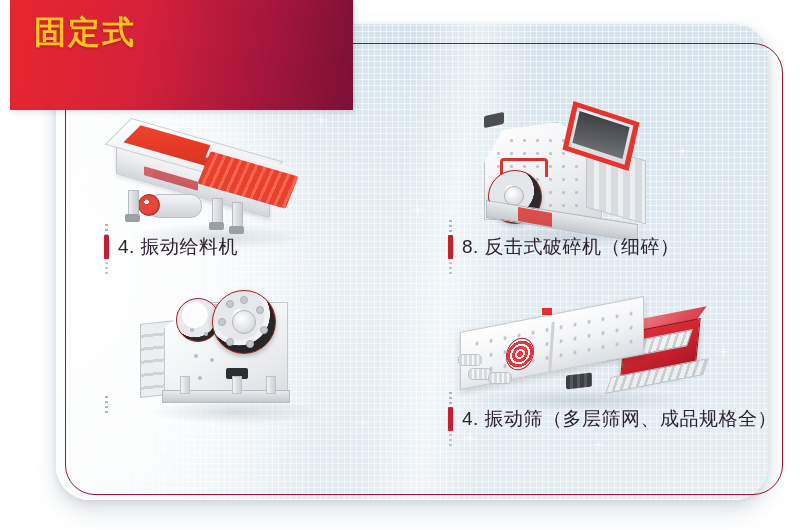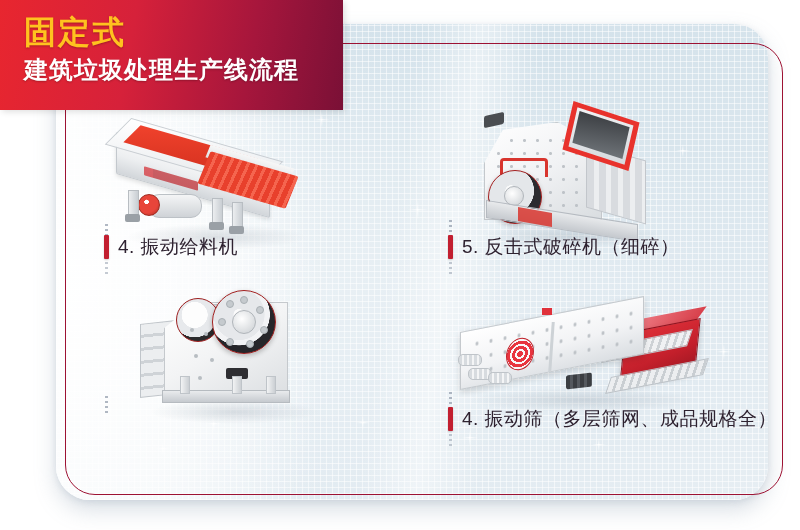--- a/index.html
+++ b/index.html
@@ -61,21 +61,21 @@
     position:absolute;left:65px;top:43px;width:718px;height:452px;
     border:1.6px solid #9d1233;
     border-radius:30px;
     box-sizing:border-box;
     background:transparent;
     pointer-events:none;
   }
 
   
   .banner{
-    position:absolute;left:0;top:0;width:343px;height:110px;
+    position:absolute;left:10px;top:0;width:343px;height:110px;
     background:linear-gradient(100deg,#e8262f 0%, #d6213a 38%, #a6163c 72%, #7a1036 100%);
     z-index:9;
     box-shadow:2px 2px 6px rgba(0,0,0,.12);
   }
   .banner-l1{
     position:absolute;left:24px;top:16px;
     color:#ffc21f;font-size:32px;font-weight:bold;letter-spacing:2px;
     text-shadow:0 1px 2px rgba(0,0,0,.25);
     line-height:1;
   }
@@ -364,21 +364,21 @@
       <div class="box"></div>
       <div class="arm"></div>
       <div class="wheel"></div>
       <div class="whub"></div>
       <div class="legs"></div>
       <div class="redrib"></div>
     </div>
     <div class="dots" style="left:1px;top:120px;height:18px;"></div>
     <div class="caption" style="left:0px;top:134px;">
       <span class="bar"></span>
-      <span class="cap-text">5. 反击式破碎机（细碎）</span>
+      <span class="cap-text">8. 反击式破碎机（细碎）</span>
     </div>
     <div class="dots below" style="left:1px;top:162px;height:14px;"></div>
   </div>
 
   <div class="step" style="left:448px;top:292px;width:350px;height:160px;">
     <div class="shadow-soft" style="left:20px;top:96px;width:230px;height:24px;"></div>
     <div class="mach vs" style="position:absolute;left:6px;top:0;">
       <div class="redtop"></div>
       <div class="redbox"></div>
       <div class="mesh"></div>
@@ -396,16 +396,15 @@
     <div class="dots" style="left:1px;top:100px;height:18px;"></div>
     <div class="caption" style="left:0px;top:114px;">
       <span class="bar"></span>
       <span class="cap-text">4. 振动筛（多层筛网、成品规格全）</span>
     </div>
     <div class="dots below" style="left:1px;top:142px;height:14px;"></div>
   </div>
 
   <div class="banner">
     <div class="banner-l1">固定式</div>
-    <div class="banner-l2">建筑垃圾处理生产线流程</div>
   </div>
 
 </div>
 
 </body></html>

